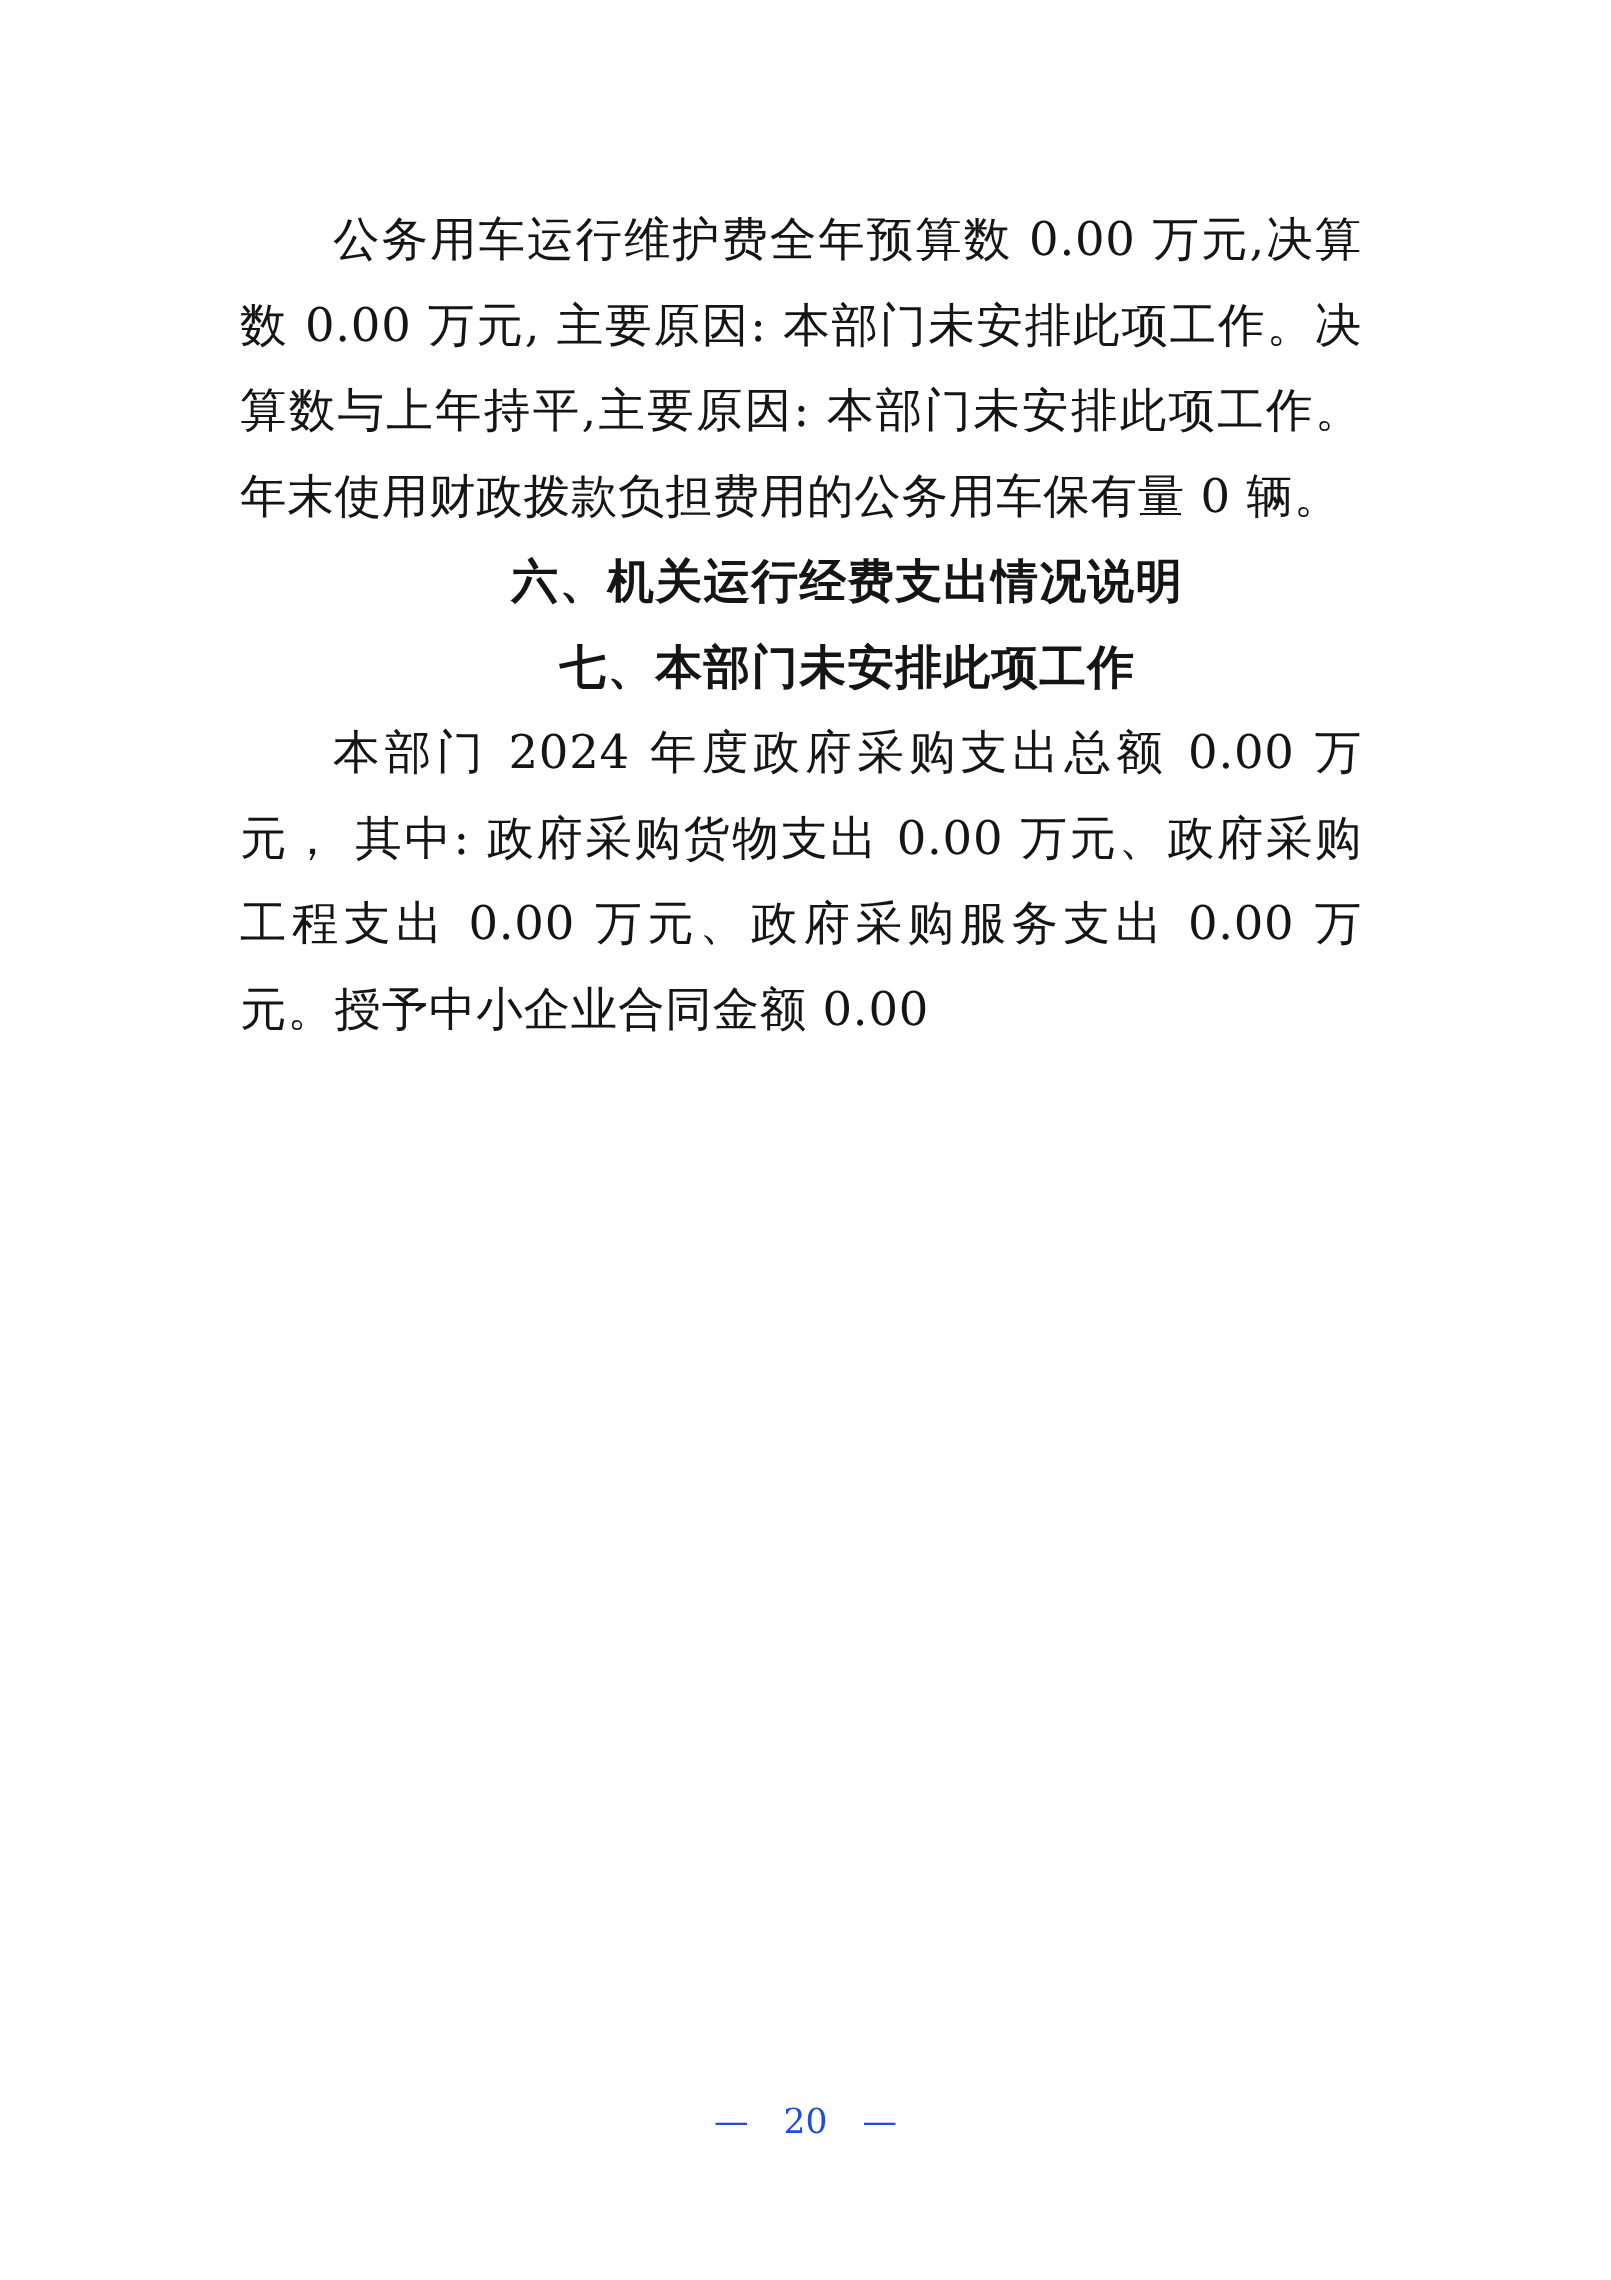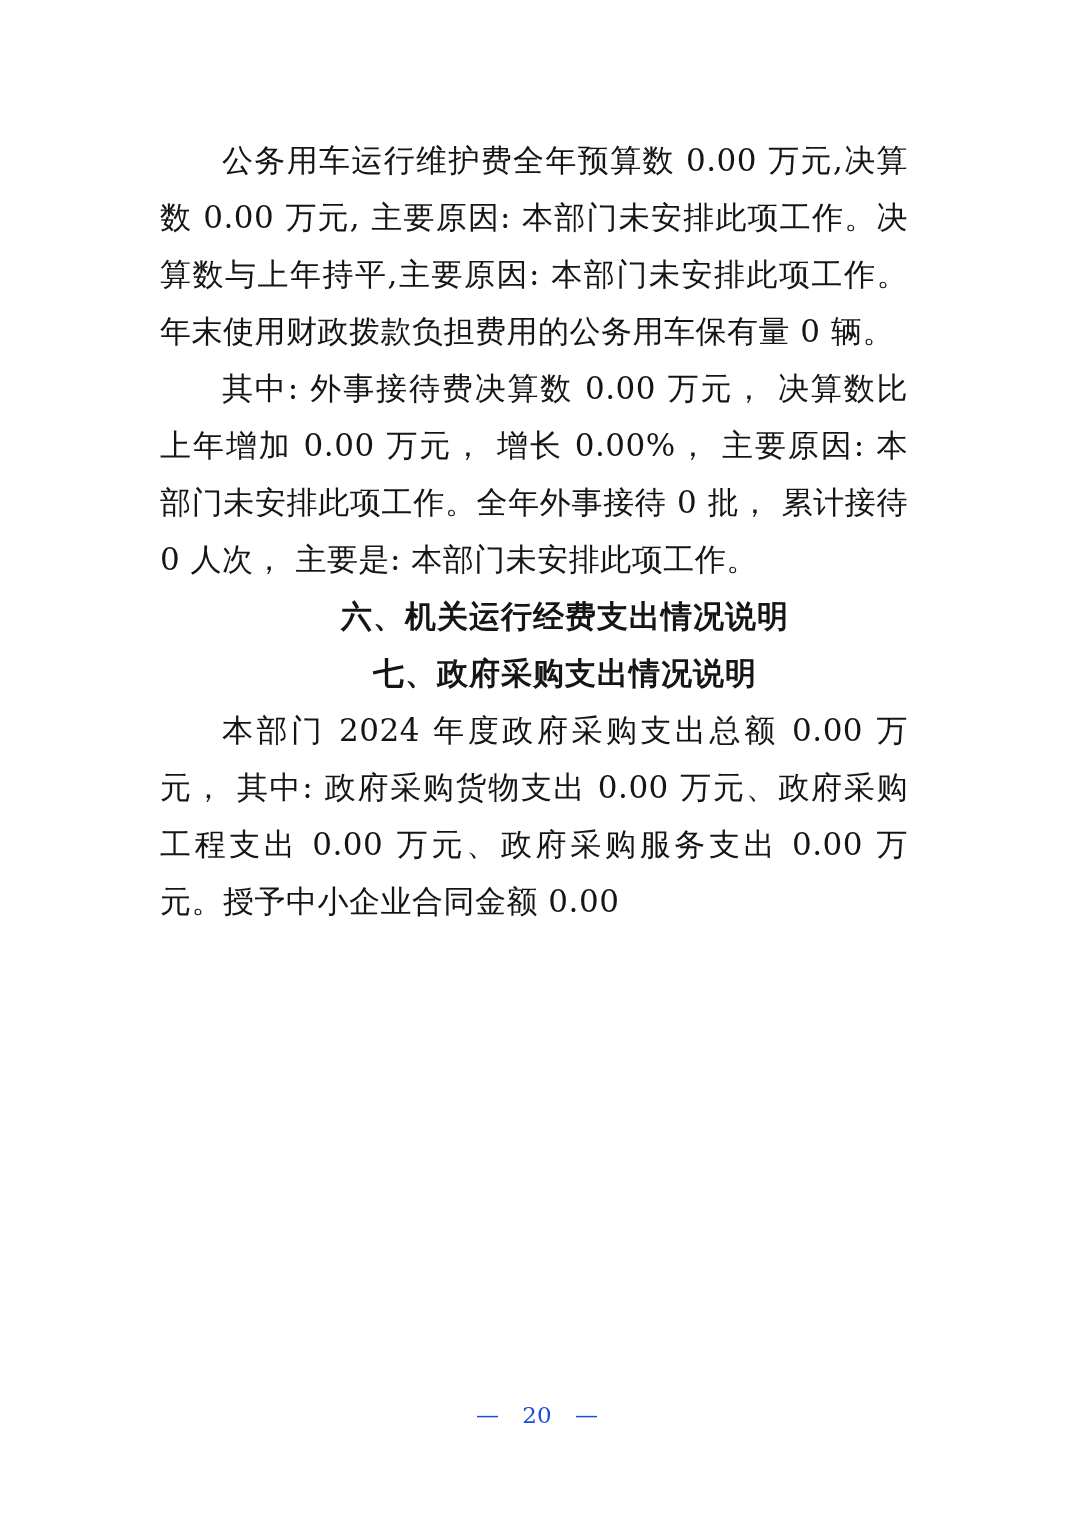--- a/index.html
+++ b/index.html
@@ -63,26 +63,25 @@
 </style>
 </head>
 <body>
 
 <div class="page">
 
   <div class="content">
     <p class="para">公务用车运行维护费全年预算数 0.00 万元,决算数 0.00 万元, 主要原因: 本部门未安排此项工作。决算数与上年持平,主要原因: 本部门未安排此项工作。年末使用财政拨款负担费用的公务用车保有量 0 辆。</p>
 
 
-    <p class="para">其中: 外事接待费决算数 0.00 万元， 决算数比上年增加 0.00 万元， 增长 0.00%， 主要原因: 本部门未安排此项工作。全年外事接待 0 批， 累计接待 0 人次， 主要是: 本部门未安排此项工作。</p>
 
     <h2 class="heading">六、机关运行经费支出情况说明</h2>
 
 
-    <h2 class="heading">七、政府采购支出情况说明</h2>
+    <h2 class="heading">七、本部门未安排此项工作</h2>
 
     <p class="para">本部门 2024 年度政府采购支出总额 0.00 万元， 其中: 政府采购货物支出 0.00 万元、政府采购工程支出 0.00 万元、政府采购服务支出 0.00 万元。授予中小企业合同金额 0.00</p>
   </div>
 
   <div class="footer">
     <span class="dash">—</span>
     <span class="page-num">20</span>
     <span class="dash">—</span>
   </div>
 

